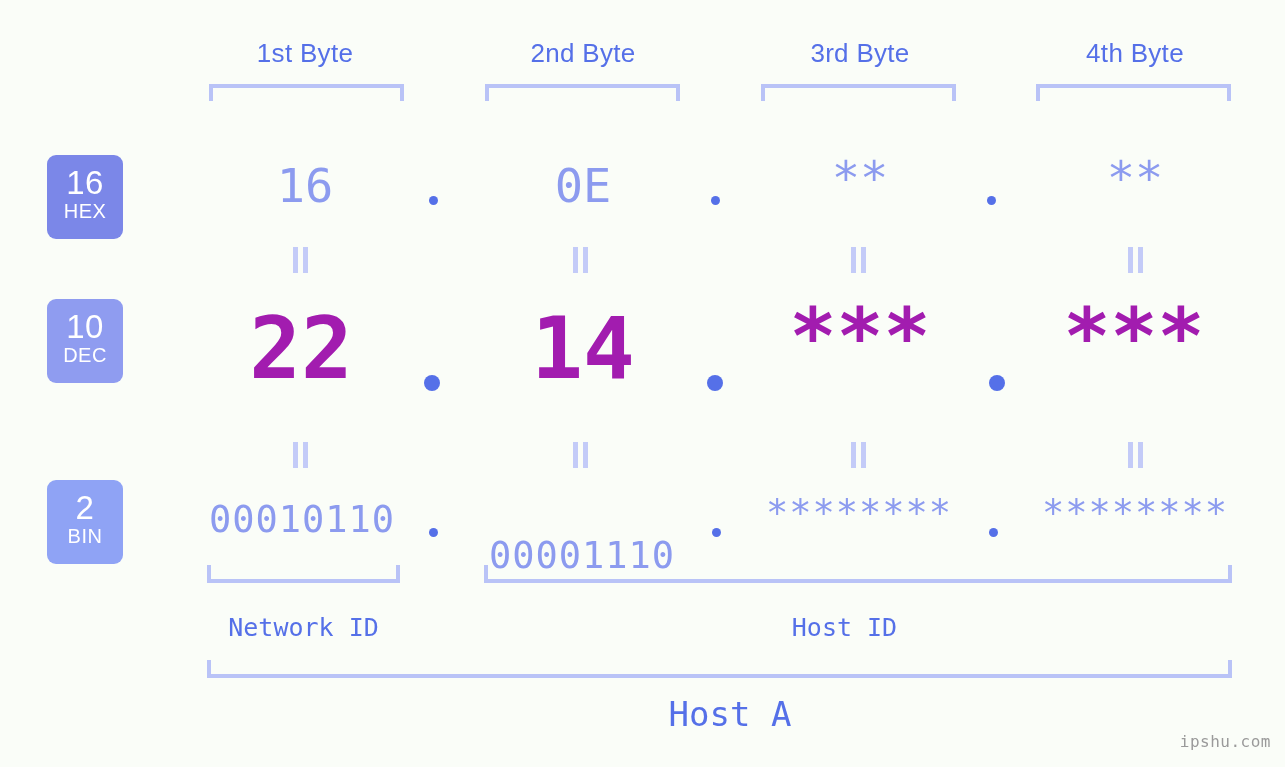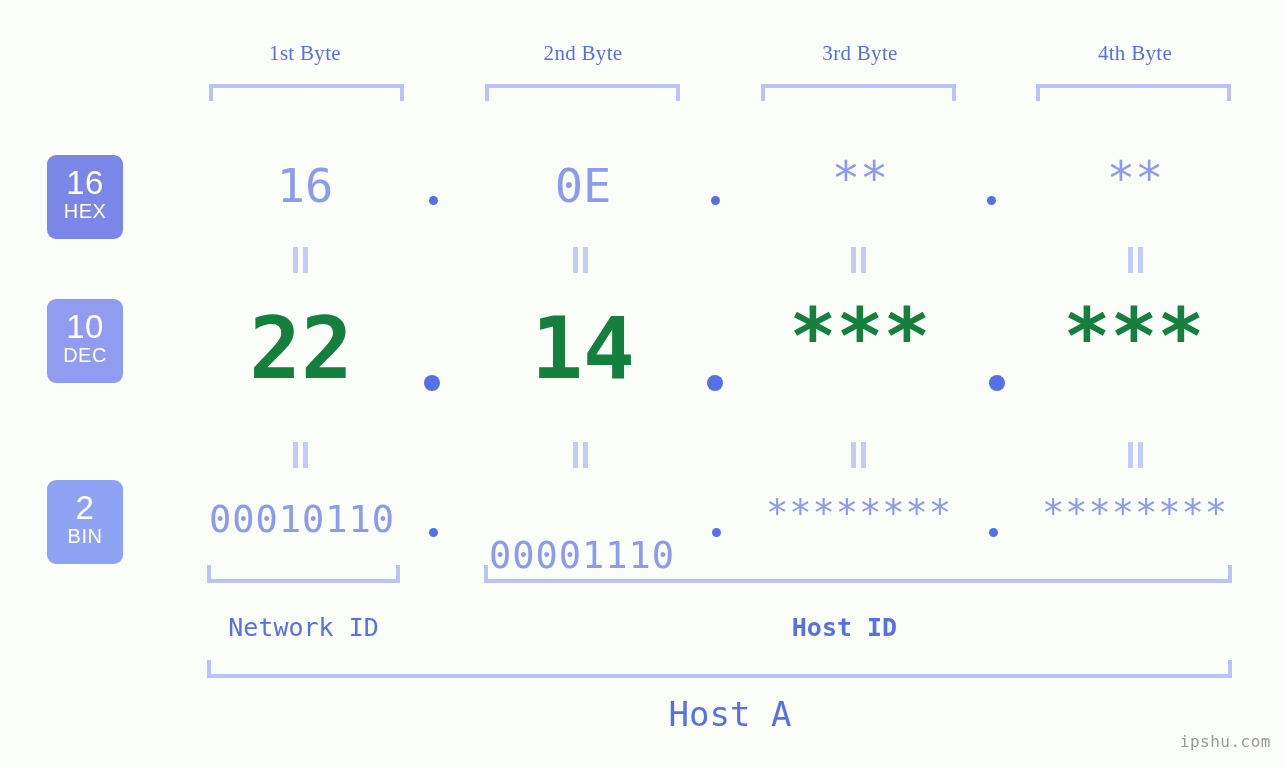--- a/index.html
+++ b/index.html
@@ -20,22 +20,22 @@
     height: 767px;
   }
 
   
   .byte-head {
     position: absolute;
     top: 33px;
     height: 40px;
     line-height: 40px;
     text-align: center;
-    font-family: Liberation Serif, serif;
-    font-size: 21px;
+    font-family: Liberation Sans, sans-serif;
+    font-size: 26px;
     color: #5570e8;
     letter-spacing: 0.3px;
     white-space: nowrap;
   }
 
   
   .head-bracket {
     position: absolute;
     top: 84px;
     height: 17px;
@@ -79,21 +79,21 @@
     font-family: "DejaVu Sans Mono", monospace;
   }
 
   .row-hex .val {
     font-size: 47px;
     color: #8c9bef;
   }
   .row-dec .val {
     font-size: 86px;
     font-weight: bold;
-    color: #15803d;
+    color: #a21caf;
   }
   .row-bin .val {
     font-size: 37px;
     color: #8c9bef;
     letter-spacing: 1px;
   }
 
   
   .dot {
     position: absolute;
@@ -246,20 +246,20 @@
 
     <div class="dot dot-sm" style="top:528px;left:429px;"></div>
     <div class="dot dot-sm" style="top:528px;left:712px;"></div>
     <div class="dot dot-sm" style="top:528px;left:989px;"></div>
   </div>
 
   <div class="foot-bracket" style="top:565px;left:207px;width:193px;"></div>
   <div class="foot-bracket" style="top:565px;left:484px;width:748px;"></div>
 
   <div class="foot-label idname" style="top:613px;left:207px;width:193px;">Network ID</div>
-  <div class="foot-label idname" style="top:613px;left:748px;width:193px;font-weight:bold;">Host ID</div>
+  <div class="foot-label idname" style="top:613px;left:748px;width:193px;">Host ID</div>
 
   <div class="foot-bracket" style="top:660px;left:207px;width:1025px;"></div>
   <div class="foot-label classname" style="top:694px;left:560px;width:340px;">Host A</div>
 
   <div class="watermark">ipshu.com</div>
 
 </div>
 
 </body></html>

